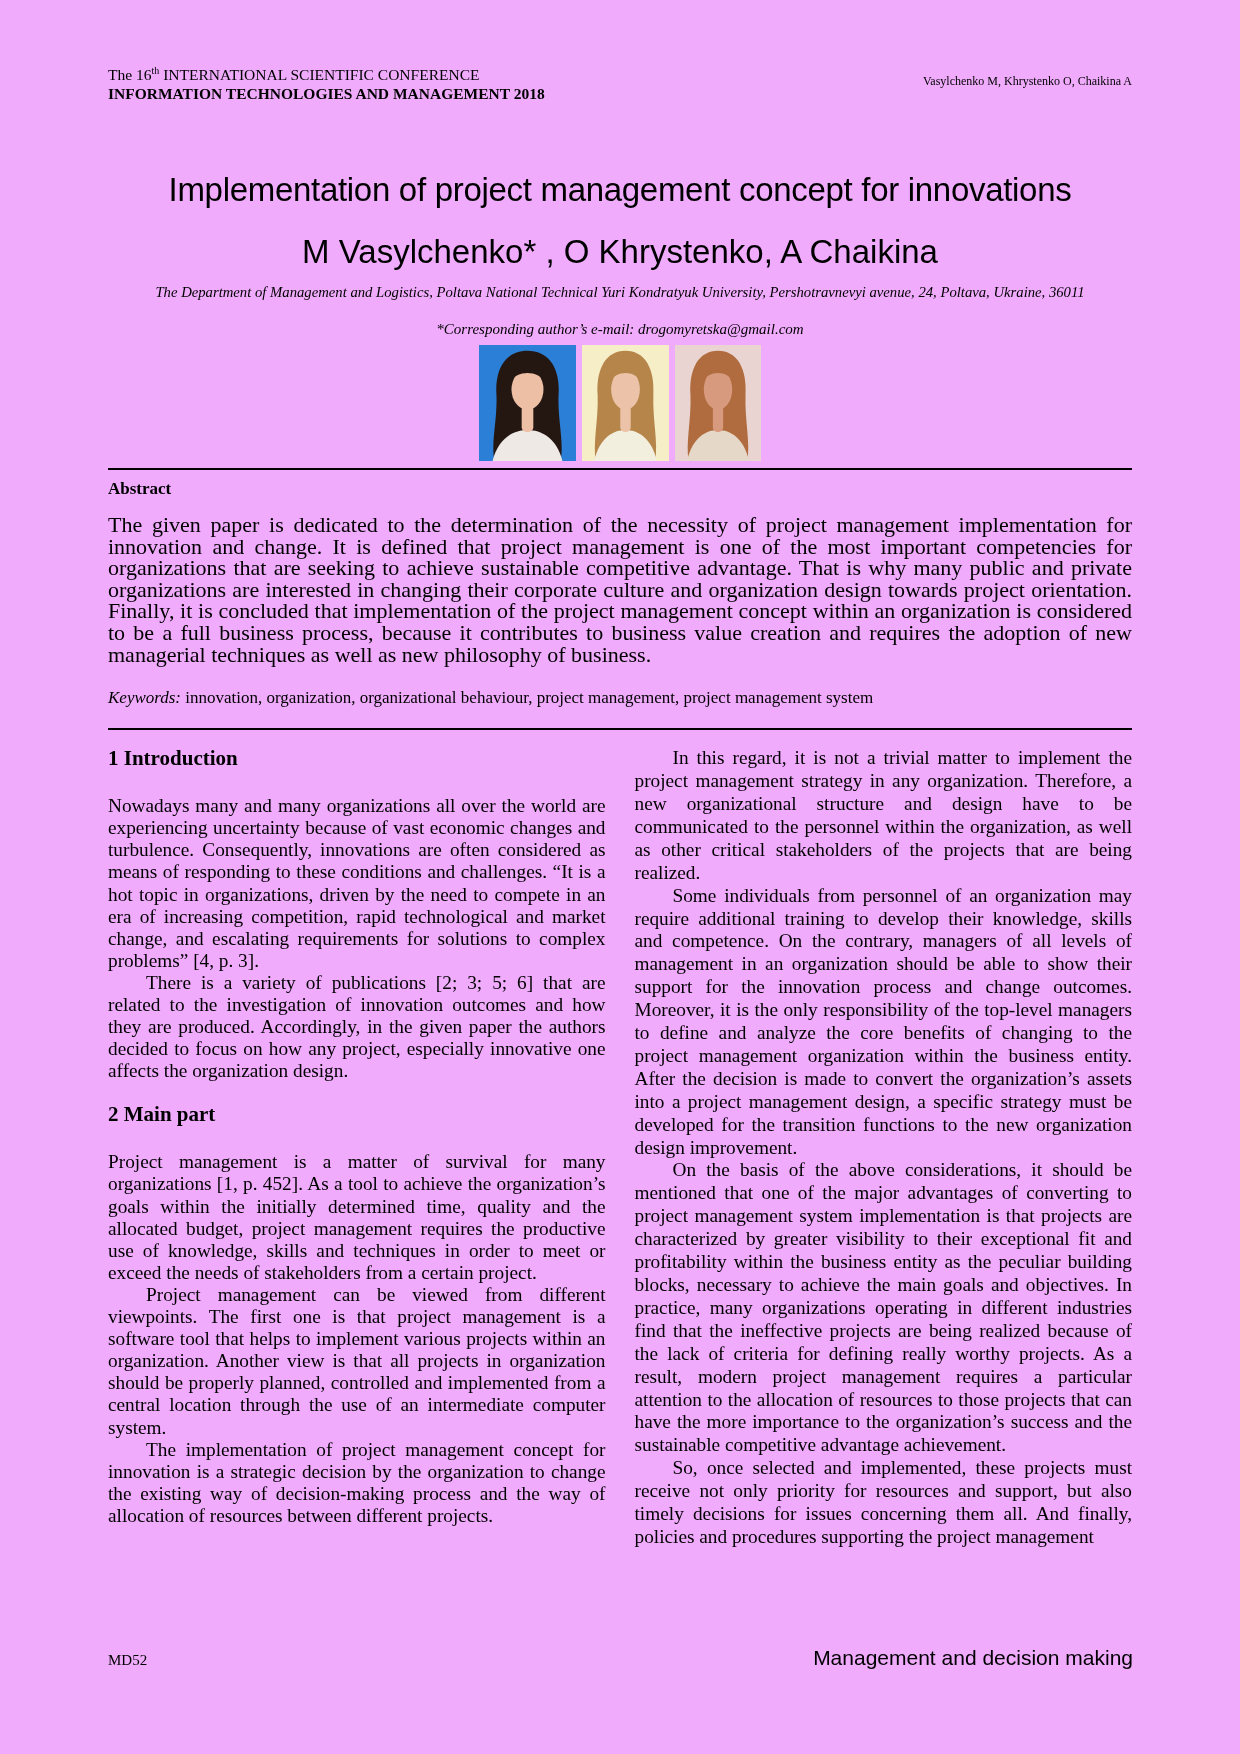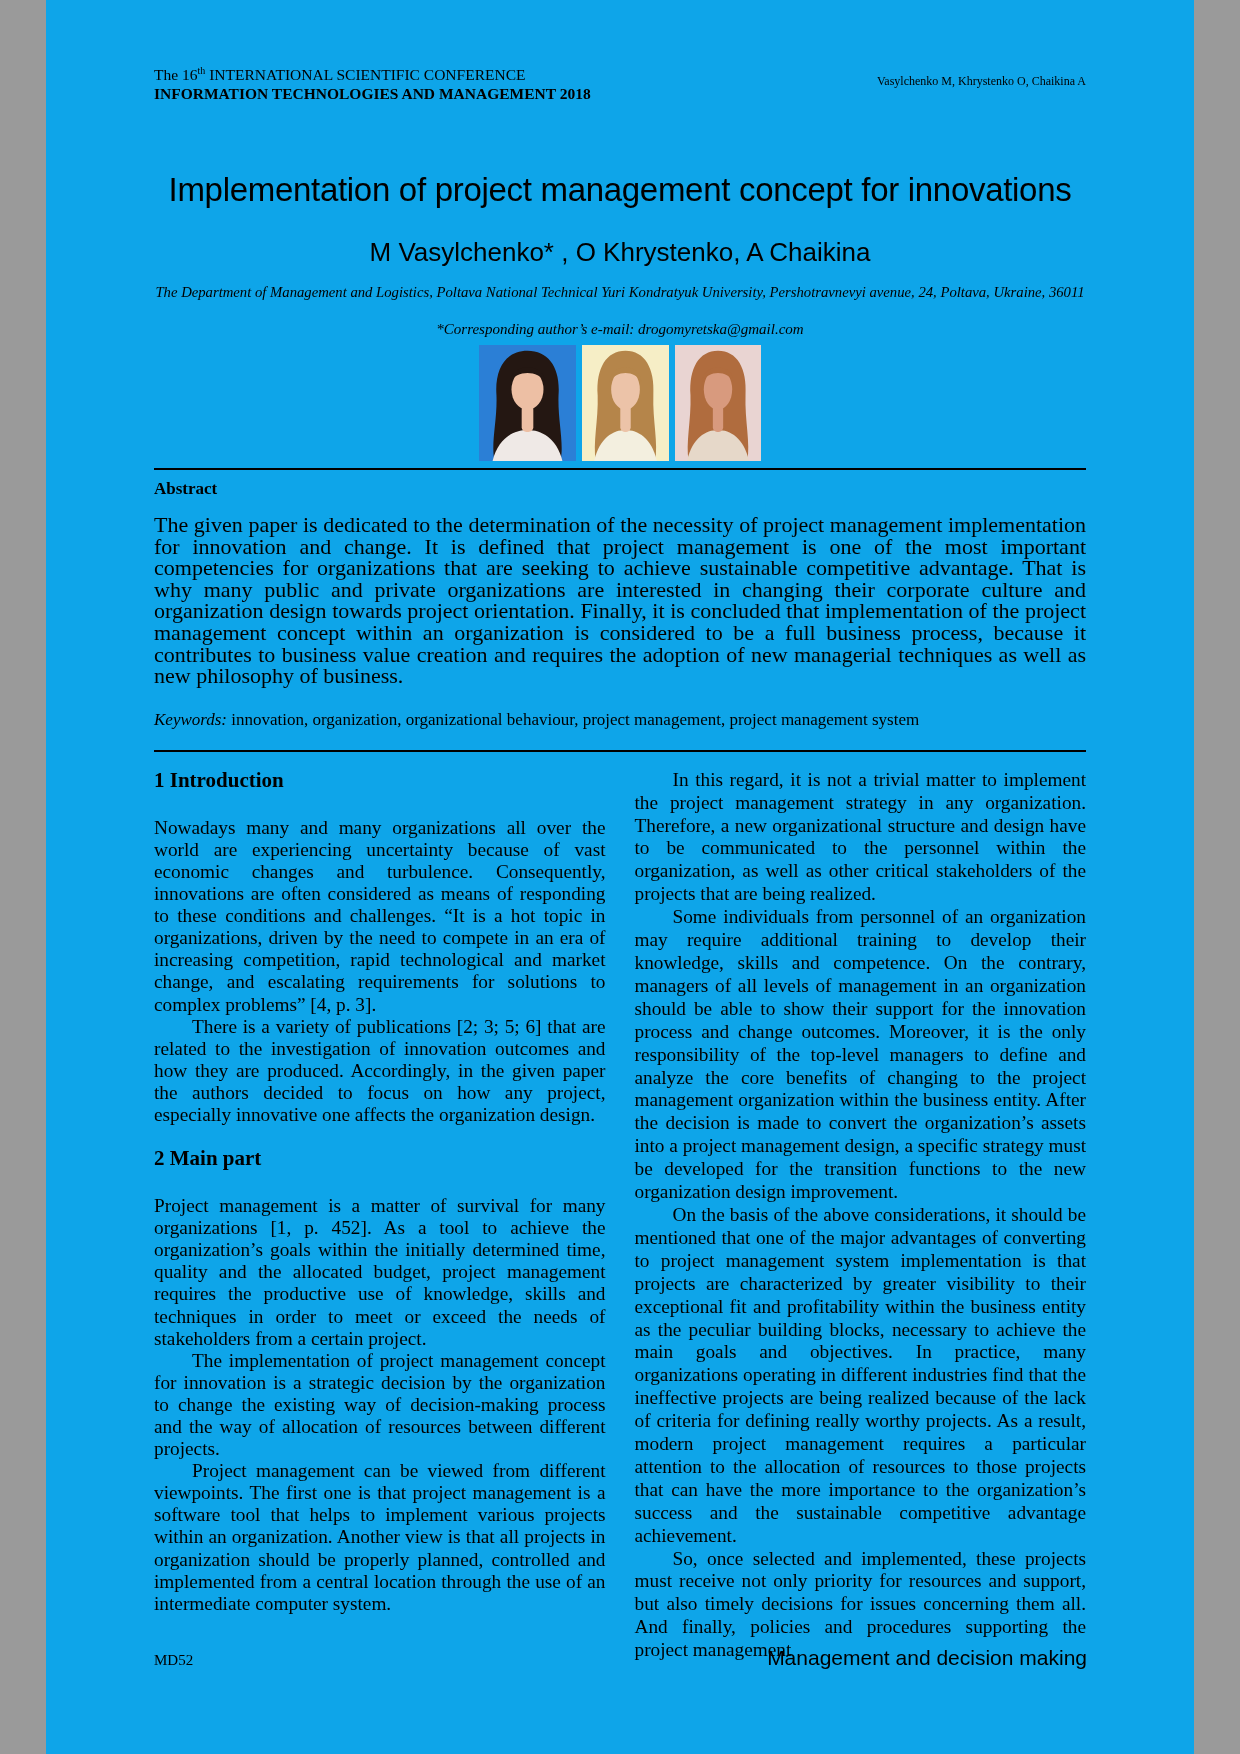--- a/index.html
+++ b/index.html
@@ -1,33 +1,33 @@
 <!DOCTYPE html>
 <html><head>
 <meta charset="utf-8">
 <style>
   * { margin:0; padding:0; box-sizing:border-box; }
   html,body { background:#9a9a9a; }
   .page {
-    width:1148px; height:1754px; margin:0 auto; background:#0ea5e9;
+    width:1240px; height:1754px; margin:0 auto; background:#f0abfc;
     position:relative; padding:66px 108px 0;
     font-family:"Liberation Serif", serif; color:#000;
     overflow:hidden;
   }
   
   .hdr { position:relative; font-size:15.5px; line-height:18.5px; }
   .hdr-line2 { font-weight:bold; }
   .hdr-line3 { font-weight:bold; font-style:italic; }
   .hdr sup { font-size:10px; line-height:0; }
   .hdr-right { position:absolute; right:0; bottom:13px; font-weight:normal; font-style:normal; font-size:12px; }
   
   .title { margin-top:68px; text-align:center; font-family:"Liberation Sans", sans-serif;
            font-size:33px; line-height:37px; font-weight:400; letter-spacing:-0.3px; }
   .authors { margin-top:29px; text-align:center; font-family:"Liberation Sans", sans-serif;
-             font-size:26px; line-height:30px; font-weight:400; }
+             font-size:33px; line-height:30px; font-weight:400; }
   .affil { margin-top:16px; text-align:center; font-style:italic; font-size:14.7px; line-height:18px; white-space:nowrap; }
   .email { margin-top:19px; text-align:center; font-style:italic; font-size:15px; line-height:19px; }
   
   .photos { margin-top:6px; display:flex; justify-content:center; gap:6px; }
   .photo { height:116px; overflow:hidden; }
   .photo-1 { width:97px; } .photo-2 { width:87px; } .photo-3 { width:86px; }
   .photo svg { display:block; width:100%; height:100%; }
   
   .rule { border:0; border-top:2px solid #000; height:0; }
   .rule-photos { margin-top:7px; }
@@ -113,22 +113,22 @@
 
   <hr class="rule rule-keywords">
 
   <div class="cols">
     <div class="col col-left">
       <h2>1 Introduction</h2>
       <p>Nowadays many and many organizations all over the world are experiencing uncertainty because of vast economic changes and turbulence. Consequently, innovations are often considered as means of responding to these conditions and challenges. “It is a hot topic in organizations, driven by the need to compete in an era of increasing competition, rapid technological and market change, and escalating requirements for solutions to complex problems” [4, p. 3].</p>
       <p class="ind">There is a variety of publications [2; 3; 5; 6] that are related to the investigation of innovation outcomes and how they are produced. Accordingly, in the given paper the authors decided to focus on how any project, especially innovative one affects the organization design.</p>
       <h2 class="second">2 Main part</h2>
       <p>Project management is a matter of survival for many organizations [1, p. 452]. As a tool to achieve the organization’s goals within the initially determined time, quality and the allocated budget, project management requires the productive use of knowledge, skills and techniques in order to meet or exceed the needs of stakeholders from a certain project.</p>
+      <p class="ind">Project management can be viewed from different viewpoints. The first one is that project management is a software tool that helps to implement various projects within an organization. Another view is that all projects in organization should be properly planned, controlled and implemented from a central location through the use of an intermediate computer system.</p>
       <p class="ind">The implementation of project management concept for innovation is a strategic decision by the organization to change the existing way of decision-making process and the way of allocation of resources between different projects.</p>
-      <p class="ind">Project management can be viewed from different viewpoints. The first one is that project management is a software tool that helps to implement various projects within an organization. Another view is that all projects in organization should be properly planned, controlled and implemented from a central location through the use of an intermediate computer system.</p>
     </div>
     <div class="col col-right">
       <p class="ind">In this regard, it is not a trivial matter to implement the project management strategy in any organization. Therefore, a new organizational structure and design have to be communicated to the personnel within the organization, as well as other critical stakeholders of the projects that are being realized.</p>
       <p class="ind">Some individuals from personnel of an organization may require additional training to develop their knowledge, skills and competence. On the contrary, managers of all levels of management in an organization should be able to show their support for the innovation process and change outcomes. Moreover, it is the only responsibility of the top-level managers to define and analyze the core benefits of changing to the project management organization within the business entity. After the decision is made to convert the organization’s assets into a project management design, a specific strategy must be developed for the transition functions to the new organization design improvement.</p>
       <p class="ind">On the basis of the above considerations, it should be mentioned that one of the major advantages of converting to project management system implementation is that projects are characterized by greater visibility to their exceptional fit and profitability within the business entity as the peculiar building blocks, necessary to achieve the main goals and objectives. In practice, many organizations operating in different industries find that the ineffective projects are being realized because of the lack of criteria for defining really worthy projects. As a result, modern project management requires a particular attention to the allocation of resources to those projects that can have the more importance to the organization’s success and the sustainable competitive advantage achievement.</p>
       <p class="ind">So, once selected and implemented, these projects must receive not only priority for resources and support, but also timely decisions for issues concerning them all. And finally, policies and procedures supporting the project management</p>
     </div>
   </div>
 
   <div class="foot-left">MD52</div>

